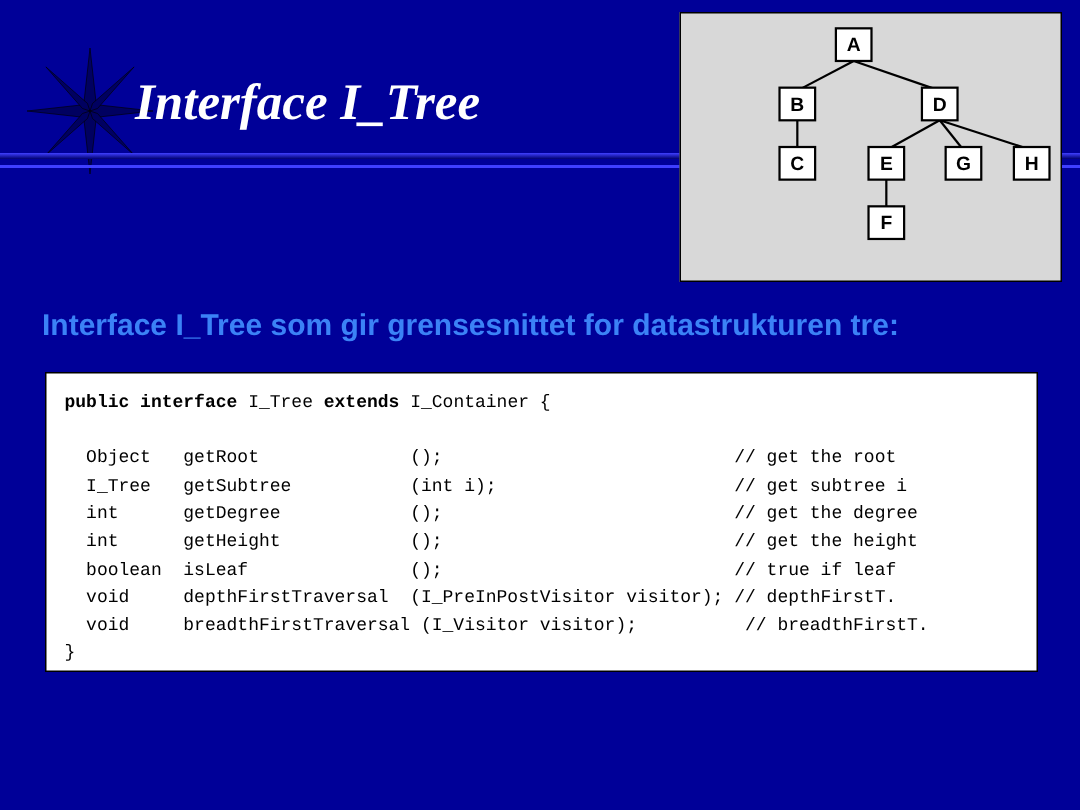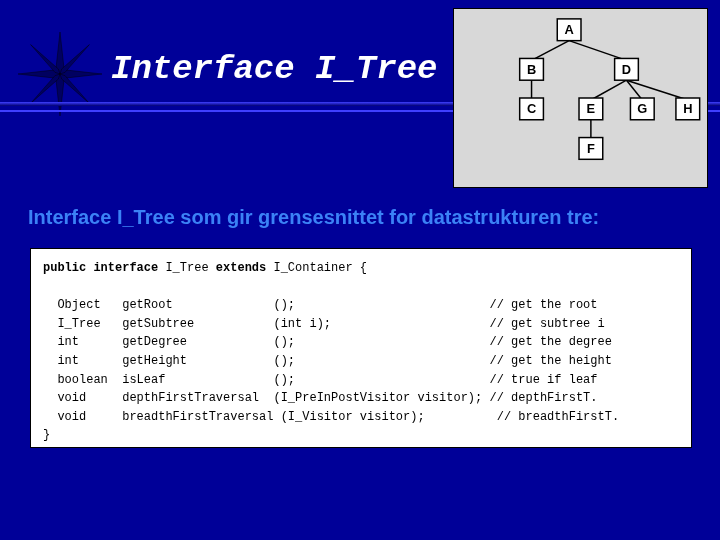--- a/index.html
+++ b/index.html
@@ -19,22 +19,21 @@
     height: 84px;
   }
   .header {
     position: absolute;
     left: 90px;
     top: 50px;
     color: #fff;
     font-size: 34px;
     font-weight: bold;
     font-style: italic;
-    font-family: Liberation Mono, monospace;
-    margin-left: 21px;
+    font-family: Liberation Serif, serif;
   }
   .hr1 {
     position: absolute;
     left: 0;
     top: 102px;
     width: 720px;
     height: 4px;
     background: linear-gradient(#3f3fff, #000070);
   }
   .hr2 {

